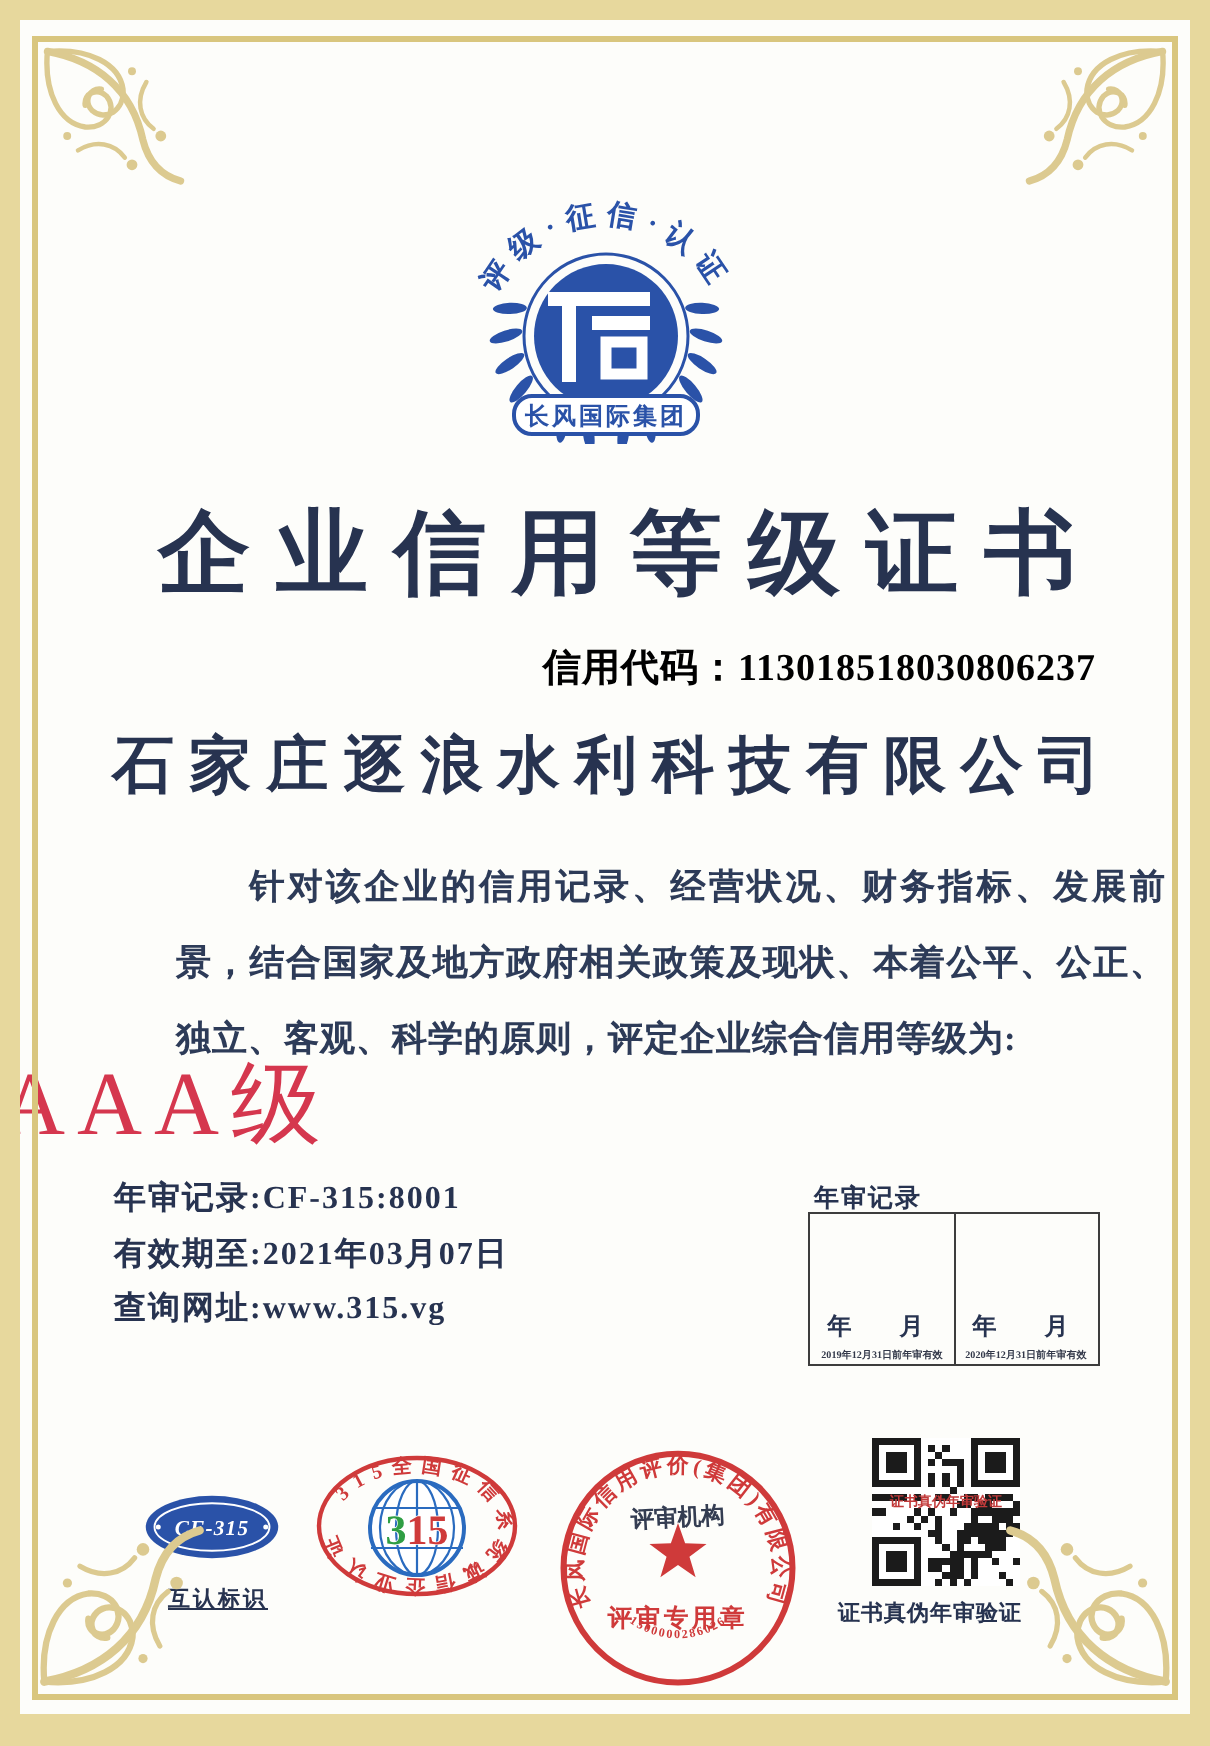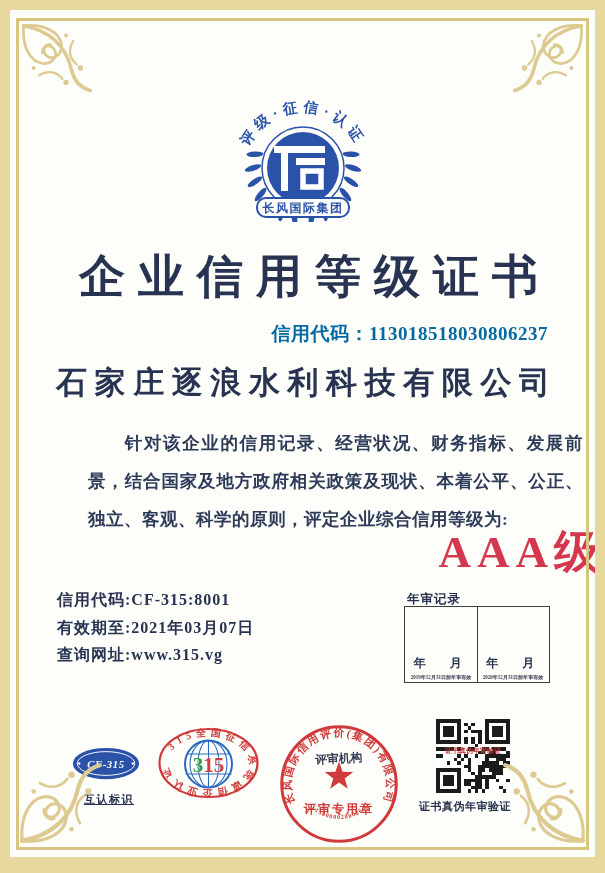--- a/index.html
+++ b/index.html
@@ -21,36 +21,36 @@
   
   .emblem { position:absolute; left:50%; top:80px; transform:translateX(-50%); width:176px; height:142px; }
   
   .title {
     position:absolute; top:246px; left:0; width:100%; text-align:center;
     font-size:46px; font-weight:bold; letter-spacing:13px; padding-left:25px;
     color:#273350;
   }
   .credit-code {
     position:absolute; top:321px; right:57px; text-align:right;
-    font-size:19px; font-weight:bold; letter-spacing:0.5px; color:#0369a1;
+    font-size:19px; font-weight:bold; letter-spacing:0.5px; color:#000000;
   }
   .company {
     position:absolute; top:362px; left:56px; width:494px;
     font-family:"Liberation Sans","DejaVu Sans",sans-serif;
     font-size:31px; font-weight:bold; color:#273350;
     text-align:justify; text-align-last:justify;
   }
   .body-par {
     position:absolute; top:424px; left:56px; width:495px;
     font-size:17.5px; line-height:38px; font-weight:bold; letter-spacing:0.5px;
     text-align:justify; text-indent:2.1em; color:#2d3b58;margin-left:32px;
   }
   .rating {
-    position:absolute; top:522px; left:0; width:100%; text-align:right;
-    font-size:45px; font-weight:bold; letter-spacing:6px; color:#d5374e;
+    position:absolute; top:522px; left:0; width:100%; text-align:left;
+    font-size:45px; font-weight:normal; letter-spacing:6px; color:#d5374e;
   }
   .details { position:absolute; top:586px; left:57px; }
   .detail-line { font-size:16px; font-weight:bold; letter-spacing:1px; line-height:27.7px; color:#273350; }
   
   .ar-title { position:absolute; left:407px; top:591px; font-size:12.5px; font-weight:bold; letter-spacing:1px; color:#273350; }
   .ar-box { position:absolute; left:404px; top:606px; width:146px; height:77px;
             border:1.5px solid #3d3d3d; display:flex; }
   .ar-cell { position:relative; flex:1; }
   .ar-cell + .ar-cell { border-left:1.5px solid #3d3d3d; }
   .ar-ym  { position:absolute; bottom:10px; left:0; width:100%; text-align:center;
@@ -141,21 +141,21 @@
     <text x="88" y="132" text-anchor="middle" font-size="12" font-weight="bold" fill="#2a52a8" letter-spacing="1.5">长风国际集团</text>
   </svg>
 
   <div class="title">企业信用等级证书</div>
   <div class="credit-code">信用代码：113018518030806237</div>
   <div class="company">石家庄逐浪水利科技有限公司</div>
   <div class="body-par">针对该企业的信用记录、经营状况、财务指标、发展前景，结合国家及地方政府相关政策及现状、本着公平、公正、独立、客观、科学的原则，评定企业综合信用等级为:</div>
   <div class="rating">AAA级</div>
 
   <div class="details">
-    <div class="detail-line">信用代码:CF-315:8001</div>
+    <div class="detail-line">年审记录:CF-315:8001</div>
     <div class="detail-line">有效期至:2021年03月07日</div>
     <div class="detail-line">查询网址:www.315.vg</div>
   </div>
 
   <div class="ar-title">年审记录</div>
   <div class="ar-box">
     <div class="ar-cell">
       <div class="ar-ym">年　月</div>
       <div class="ar-note">2019年12月31日前年审有效</div>
     </div>

